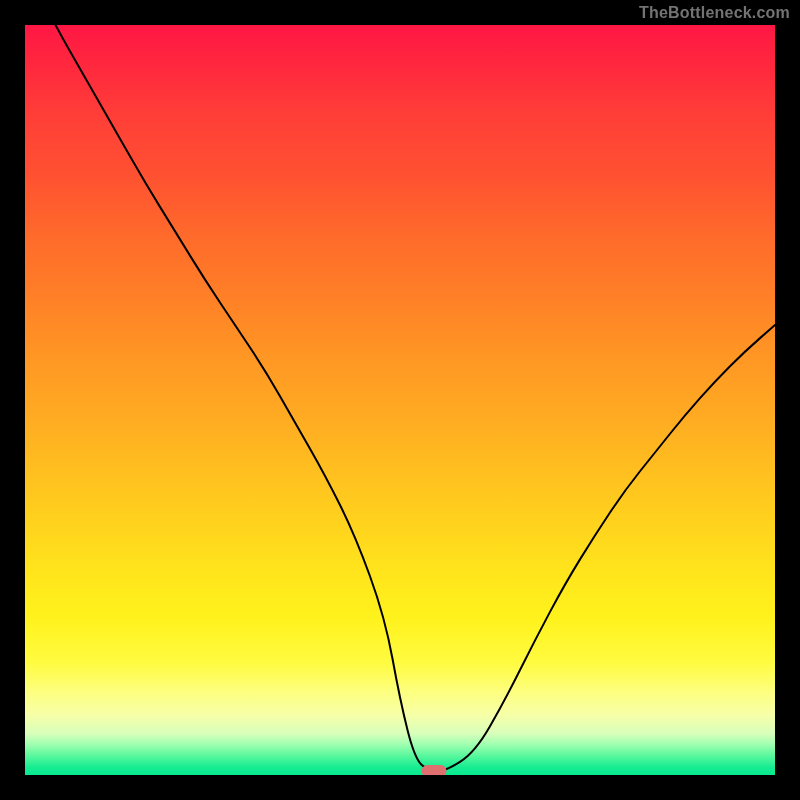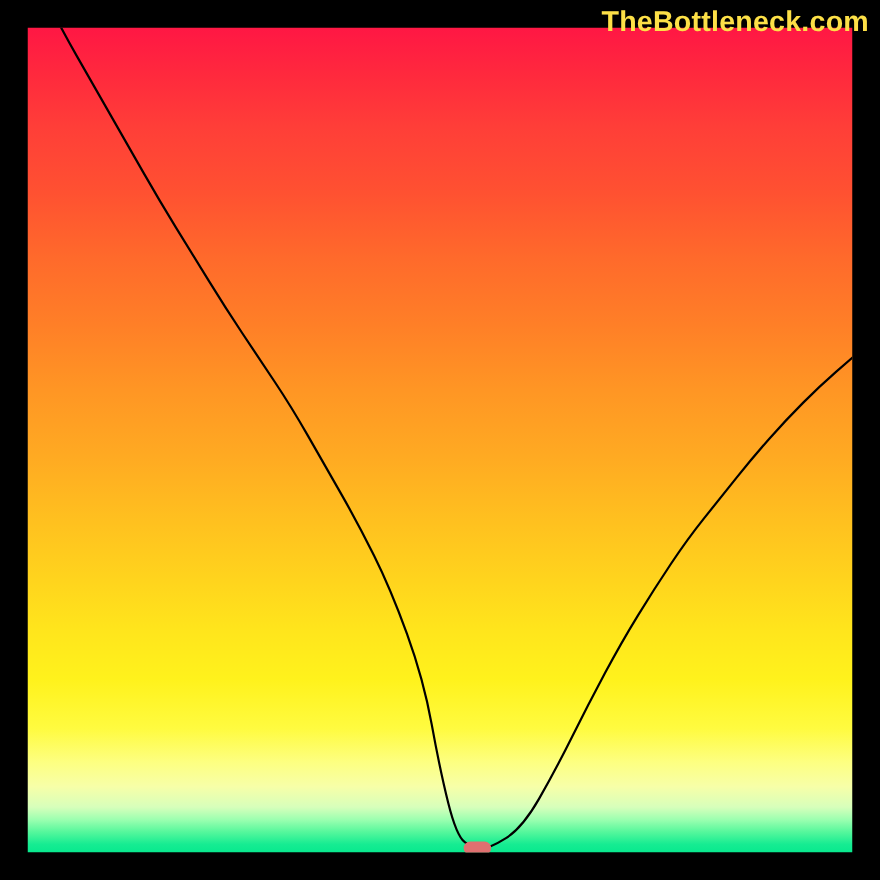--- a/index.html
+++ b/index.html
@@ -14,23 +14,23 @@
   .frame {
     position: relative;
     width: 800px;
     height: 800px;
     background: #000;
   }
   .watermark {
     position: absolute;
     top: 4px;
     right: 10px;
-    font-size: 26px;
+    font-size: 16px;
     font-weight: 600;
-    color: #fde047;
+    color: #737373;
     letter-spacing: 0.2px;
     z-index: 50;
   }
   .plot {
     position: absolute;
     left: 25px;
     top: 25px;
     width: 750px;
     height: 750px;
     overflow: hidden;

